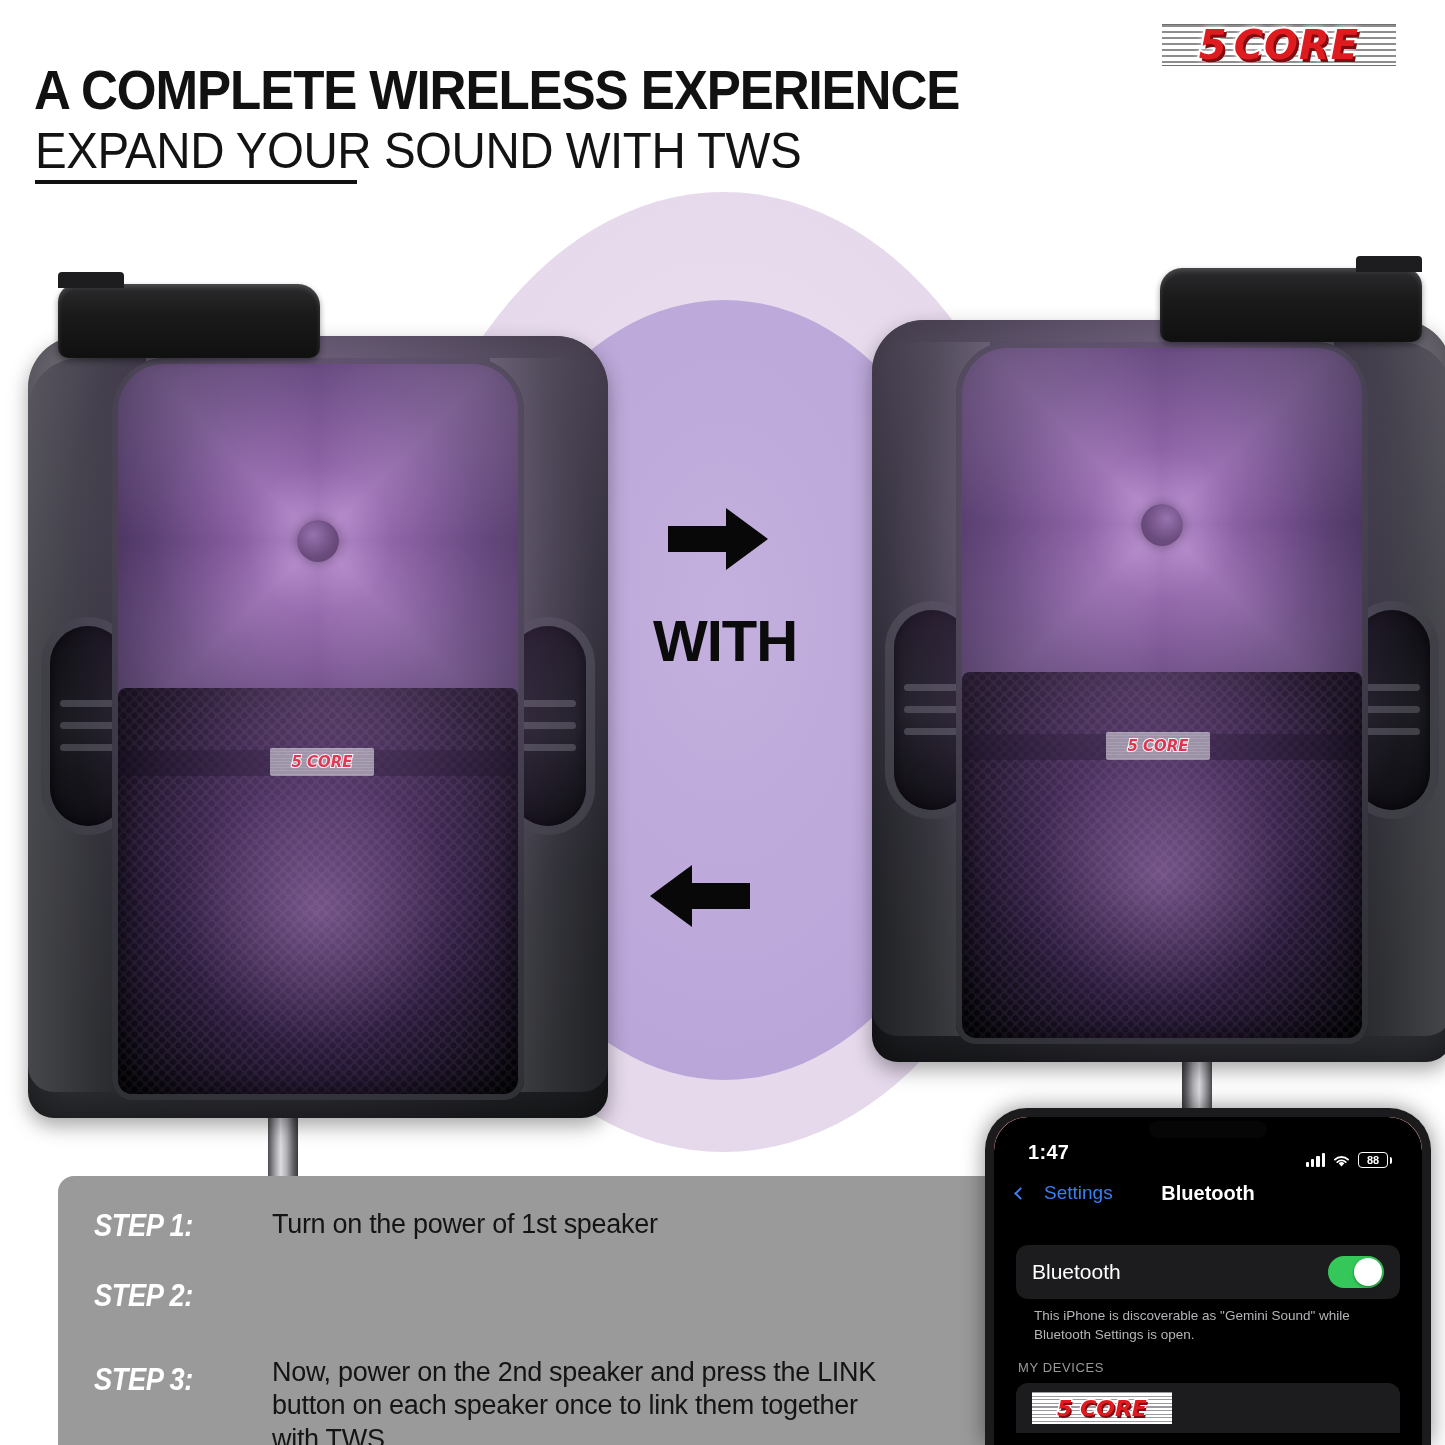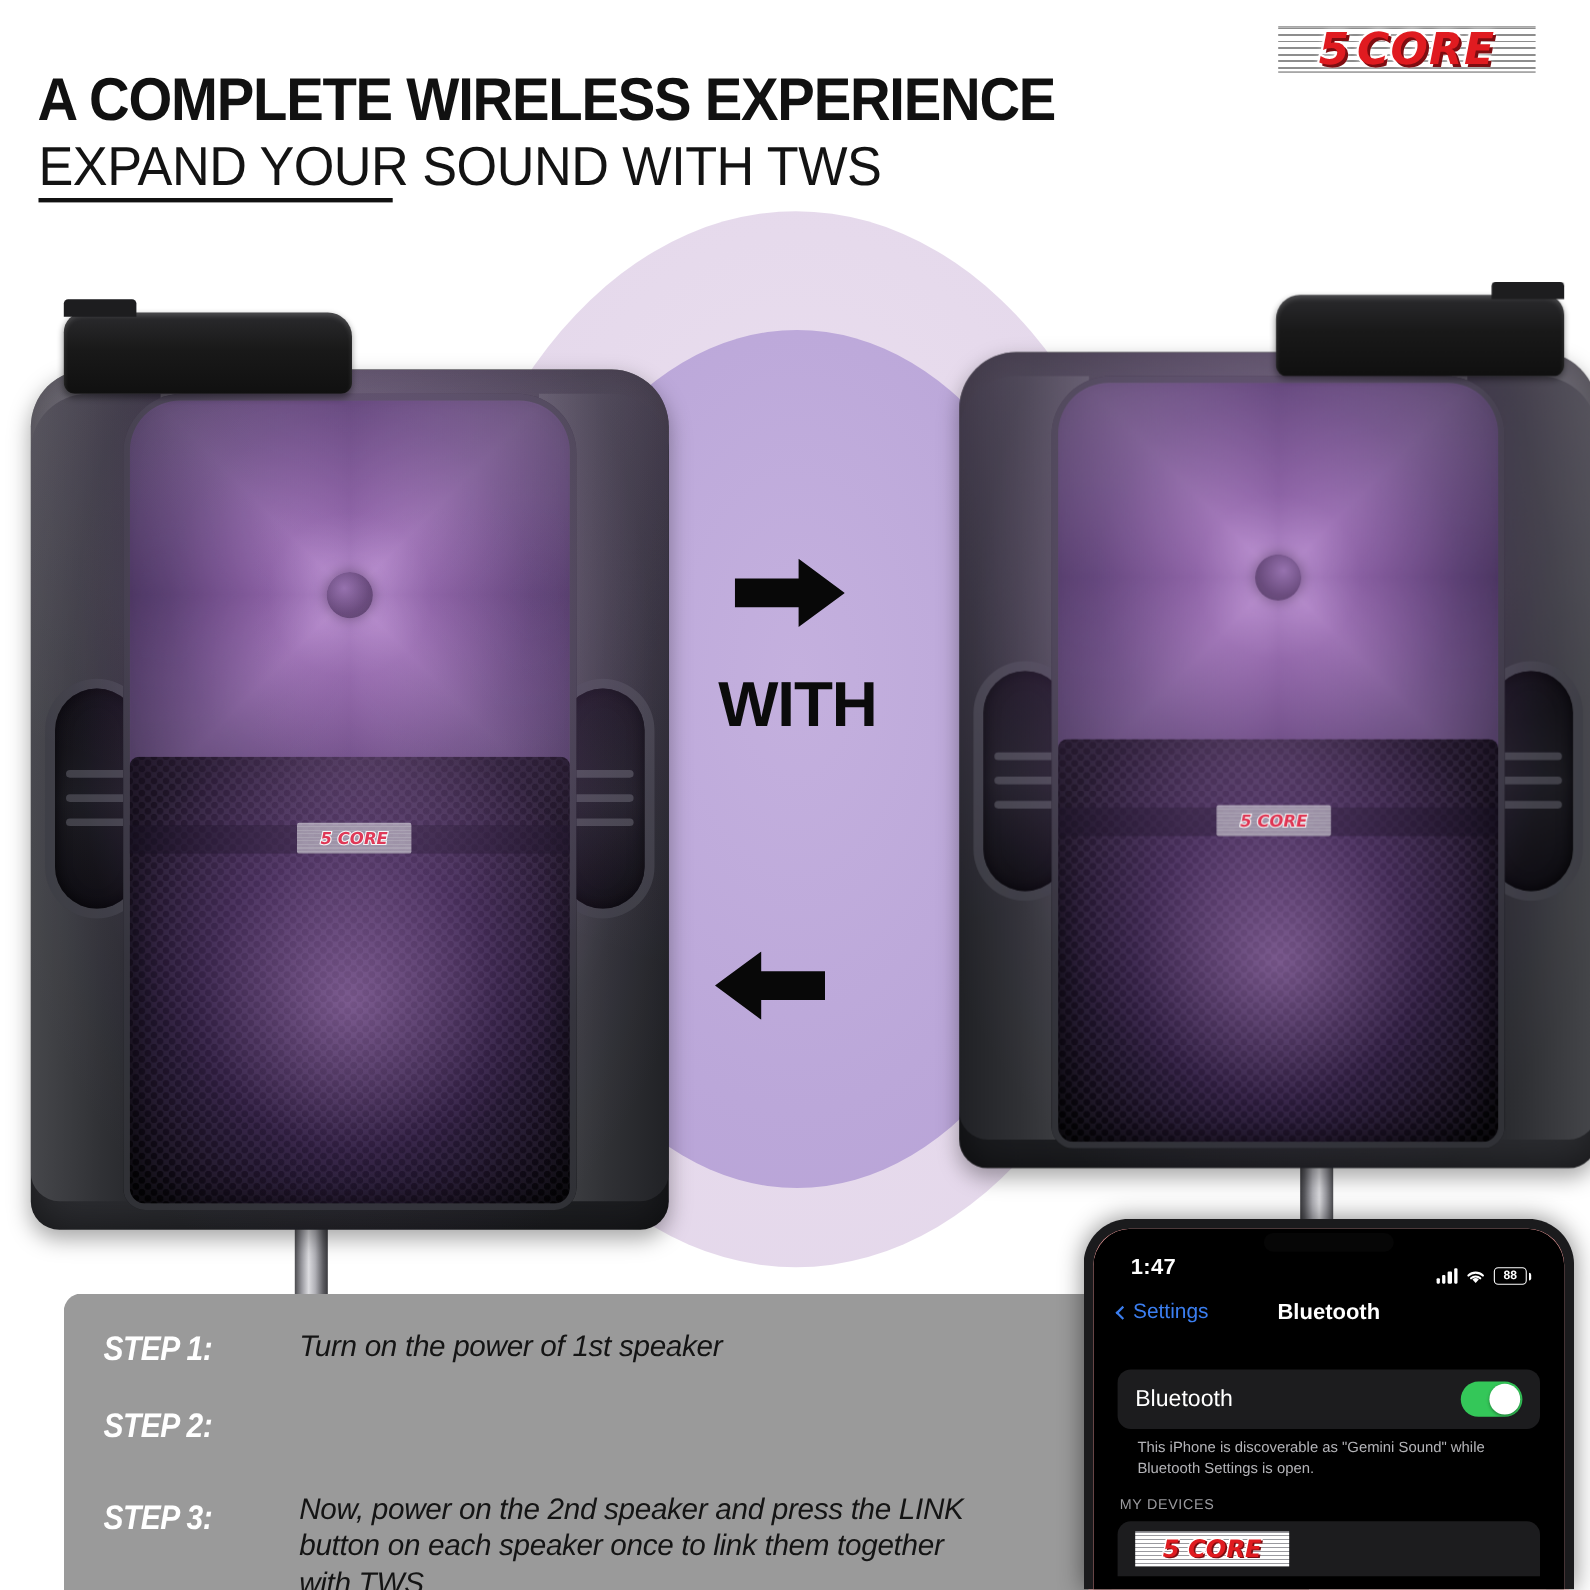--- a/index.html
+++ b/index.html
@@ -221,21 +221,21 @@
   .step-row { position:absolute; display:flex; align-items:flex-start; }
   .step-label {
     font-family:"Liberation Sans", sans-serif;
     font-weight:bold; font-style:italic; font-size:31px;
     letter-spacing:-0.5px; color:#ffffff;
     transform:scaleX(.88); transform-origin:left center;
     width:178px; flex:0 0 178px; white-space:nowrap;
   }
   .step-text {
     font-family:"Liberation Sans", sans-serif;
-    font-style:italic; font-weight:normal; font-size:27px; line-height:1.24;
+    font-weight:normal; font-size:27px; line-height:1.24;
     color:#141414; letter-spacing:-0.3px;
   }
   #step-row-0 { left:36px; top:32px; }
   #step-row-1 { left:36px; top:92px; }
   #step-row-2 { left:36px; top:180px; }
   #step-row-2 .step-label { transform:scaleX(.88) translateY(6px); }
   #step-row-1 .step-label { transform:scaleX(.88) translateY(10px); }
 
   
   .phone {
@@ -276,21 +276,21 @@
     font-family:"Liberation Sans", sans-serif;
   }
   .batt-wrap { display:flex; align-items:center; }
   .batt-wrap::after{ content:""; width:2.5px; height:7px; background:#fff;
     border-radius:0 2px 2px 0; margin-left:1.5px; }
   .navbar {
     position:absolute; left:0; right:0; top:56px; height:40px;
     display:flex; align-items:center; justify-content:center;
   }
   .nav-back {
-    position:absolute; left:22px; display:flex; align-items:center; gap:5px;
+    position:absolute; left:22px; display:flex; align-items:center; gap:19px;
     color:#3b7ef0; font-size:19px; font-family:"Liberation Sans", sans-serif;
   }
   .chev {
     width:9px; height:9px; border-left:2.6px solid #3b7ef0;
     border-bottom:2.6px solid #3b7ef0; transform:rotate(45deg);
   }
   .nav-title {
     color:#fff; font-size:20px; font-weight:bold;
     font-family:"Liberation Sans", sans-serif;
   }

